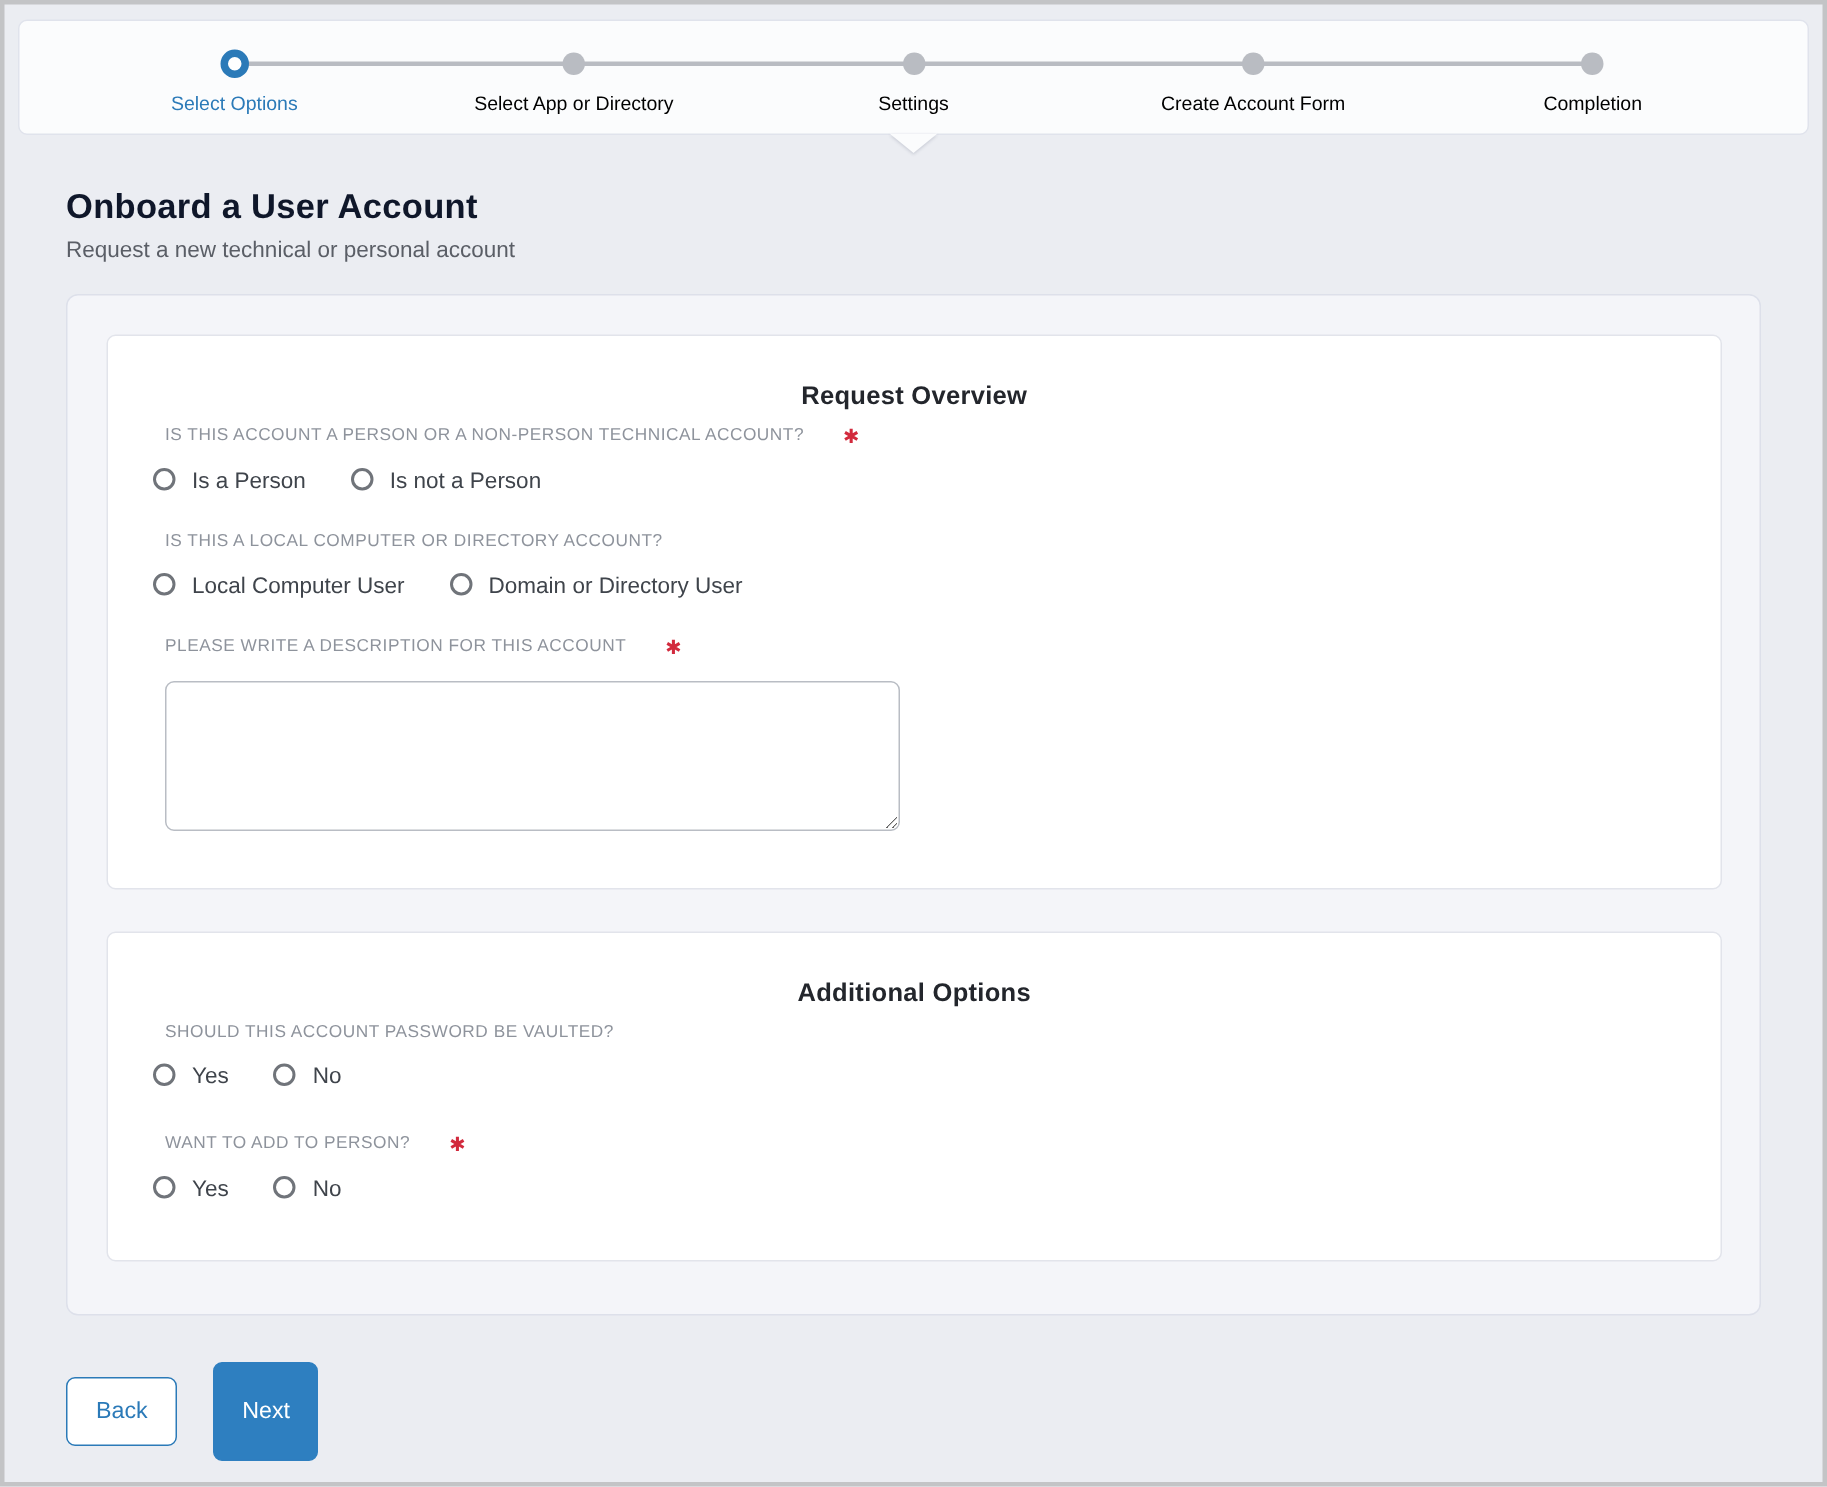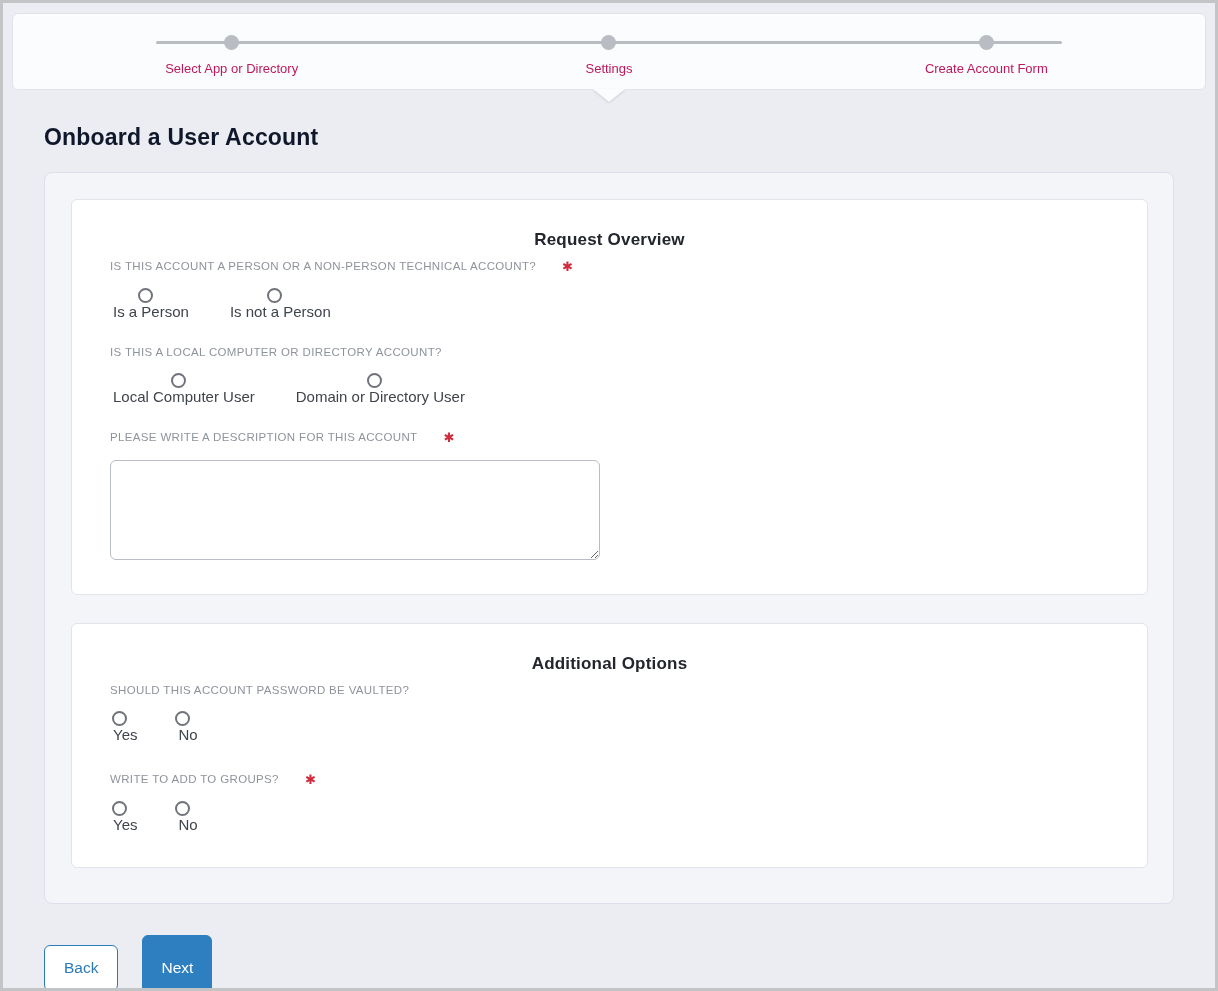--- a/index.html
+++ b/index.html
@@ -53,21 +53,21 @@
   }
   .step.active .dot {
     width: 19px; height: 19px;
     margin-top: 19px;
     background: #fff;
     border: 5px solid #2b7ab8;
   }
   .step .step-label {
     margin-top: 11px;
     font-size: 13px;
-    color: #be185d;
+    color: #000000;
     white-space: nowrap;
   }
   .step.active .step-label { color: #2b7ab8; margin-top: 9px; }
 
   
   .page-head { margin: 34px 41px 0 41px; }
   .page-title { font-size: 23px; font-weight: 700; color: #0f172a; letter-spacing: 0.2px; }
   .page-subtitle { margin-top: 7px; font-size: 15px; color: #5a5e66; }
 
   
@@ -104,21 +104,21 @@
     color: #8e939c;
     letter-spacing: 0.35px;
   }
   .required-marker {
     margin-left: 10px;
     color: #d22a3d;
     font-size: 13px;
     line-height: 1;
   }
   .radio-row { margin: 15px 0 0 4px; display: flex; align-items: center; }
-  .radio-option { display: flex; align-items: center; cursor: pointer; margin-right: 30px; flex-direction: column; }
+  .radio-option { display: flex; align-items: flex-start; cursor: pointer; margin-right: 30px; }
   .radio-circle {
     width: 15px; height: 15px;
     border: 2px solid #70747a;
     border-radius: 50%;
     background: #fff;
     flex: 0 0 auto;
   }
   .radio-label { margin-left: 11px; font-size: 15px; color: #3f444b; }
 
   .desc-textarea {
@@ -160,39 +160,48 @@
     margin-left: 24px;
   }
 </style>
 </head>
 <body>
 
 <div class="stepper-card">
   <div class="stepper-inner">
     <div class="stepper-line"></div>
     <div class="steps">
+      <div class="step active">
+        <div class="dot"></div>
+        <div class="step-label">Select Options</div>
+      </div>
       <div class="step">
         <div class="dot"></div>
         <div class="step-label">Select App or Directory</div>
       </div>
       <div class="step">
         <div class="dot"></div>
         <div class="step-label">Settings</div>
       </div>
       <div class="step">
         <div class="dot"></div>
         <div class="step-label">Create Account Form</div>
+      </div>
+      <div class="step">
+        <div class="dot"></div>
+        <div class="step-label">Completion</div>
       </div>
     </div>
   </div>
   <div class="stepper-caret"></div>
 </div>
 
 <div class="page-head">
   <div class="page-title">Onboard a User Account</div>
+  <div class="page-subtitle">Request a new technical or personal account</div>
 </div>
 
 <div class="form-wrap">
 
   <div class="card card-1">
     <div class="section-heading">Request Overview</div>
 
     <div class="question first">
       <div class="q-label-row">
         <span class="q-label">IS THIS ACCOUNT A PERSON OR A NON-PERSON TECHNICAL ACCOUNT?</span>
@@ -249,21 +258,21 @@
         </label>
         <label class="radio-option">
           <span class="radio-circle"></span>
           <span class="radio-label">No</span>
         </label>
       </div>
     </div>
 
     <div class="question" style="margin-top:30px;">
       <div class="q-label-row">
-        <span class="q-label">WRITE TO ADD TO GROUPS?</span>
+        <span class="q-label">WANT TO ADD TO PERSON?</span>
         <span class="required-marker">✱</span>
       </div>
       <div class="radio-row">
         <label class="radio-option">
           <span class="radio-circle"></span>
           <span class="radio-label">Yes</span>
         </label>
         <label class="radio-option">
           <span class="radio-circle"></span>
           <span class="radio-label">No</span>

